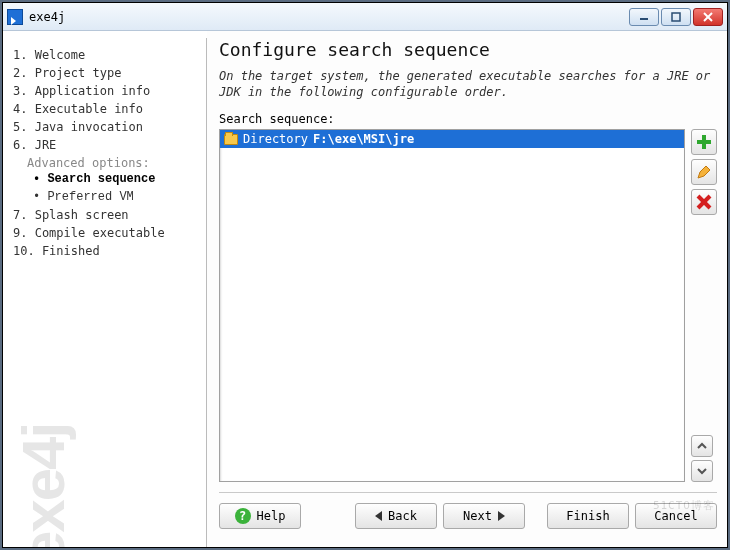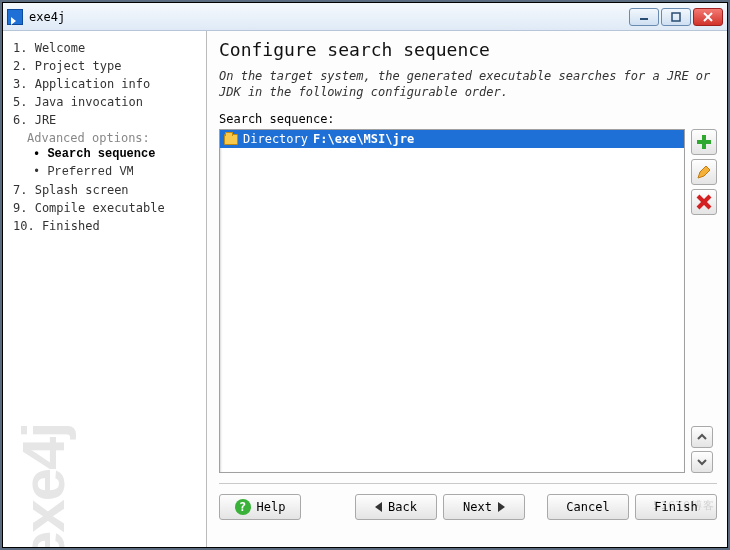--- a/index.html
+++ b/index.html
@@ -62,20 +62,21 @@
     display: flex;
     background: #fff;
   }
   .sidebar {
     width: 204px;
     border-right: 1px solid #bbb;
     padding: 8px 6px 18px 10px;
     position: relative;
     background: #fff;
     overflow: hidden;
+    margin-top: 7px;
   }
   .step { line-height: 18px; color: #333; white-space: nowrap; }
   .adv-label { margin: 2px 0 0 14px; font-size: 12px; color: #888; }
   .sub { margin-left: 20px; color: #333; font-family: Liberation Mono, monospace; }
   .sub.current { font-weight: bold; color: #000; }
   .sub::before { content: "• "; }
   .brand {
     position: absolute;
     bottom: 4px; left: 0;
     font-family: Arial, sans-serif;
@@ -83,21 +84,21 @@
     color: #e6e6e6;
     font-weight: bold;
     transform: rotate(-90deg);
     transform-origin: 48px 42px;
     letter-spacing: -2px;
   }
   .main {
     flex: 1;
     display: flex;
     flex-direction: column;
-    padding: 8px 10px 27px 12px;
+    padding: 8px 10px 18px 12px;
     background: #fdfdfd;
   }
   .main h1 {
     margin: 0 0 8px 0;
     font-size: 18px;
     font-weight: normal;
     color: #111;
   }
   .desc { color: #333; line-height: 16px; margin-bottom: 12px; font-style: italic; }
   .seq-label { margin-bottom: 3px; }
@@ -226,20 +227,21 @@
             </svg>
       </div>
     </div>
   </div>
 
   <div class="body">
     <div class="sidebar">
       <div class="step">1. Welcome</div>
       <div class="step">2. Project type</div>
       <div class="step">3. Application info</div>
+      <div class="step">4. Executable info</div>
       <div class="step">5. Java invocation</div>
       <div class="step">6. JRE</div>
       <div class="adv-label">Advanced options:</div>
       <div class="step sub current">Search sequence</div>
       <div class="step sub">Preferred VM</div>
       <div class="step">7. Splash screen</div>
       <div class="step">9. Compile executable</div>
       <div class="step">10. Finished</div>
       <div class="brand">exe4j</div>
     </div>
@@ -301,24 +303,24 @@
         <button class="btn">
           <span class="tri-left"></span>
           <span>Back</span>
         </button>
         <button class="btn">
           <span>Next</span>
           <span class="tri-right"></span>
         </button>
         <div style="width:10px"></div>
         <button class="btn">
+          <span>Finish</span>
+        </button>
+        <button class="btn">
           <span>Cancel</span>
-        </button>
-        <button class="btn">
-          <span>Finish</span>
         </button>
       </div>
 
       <div class="watermark">51CTO博客</div>
     </div>
   </div>
 
 </div>
 </div>
 

